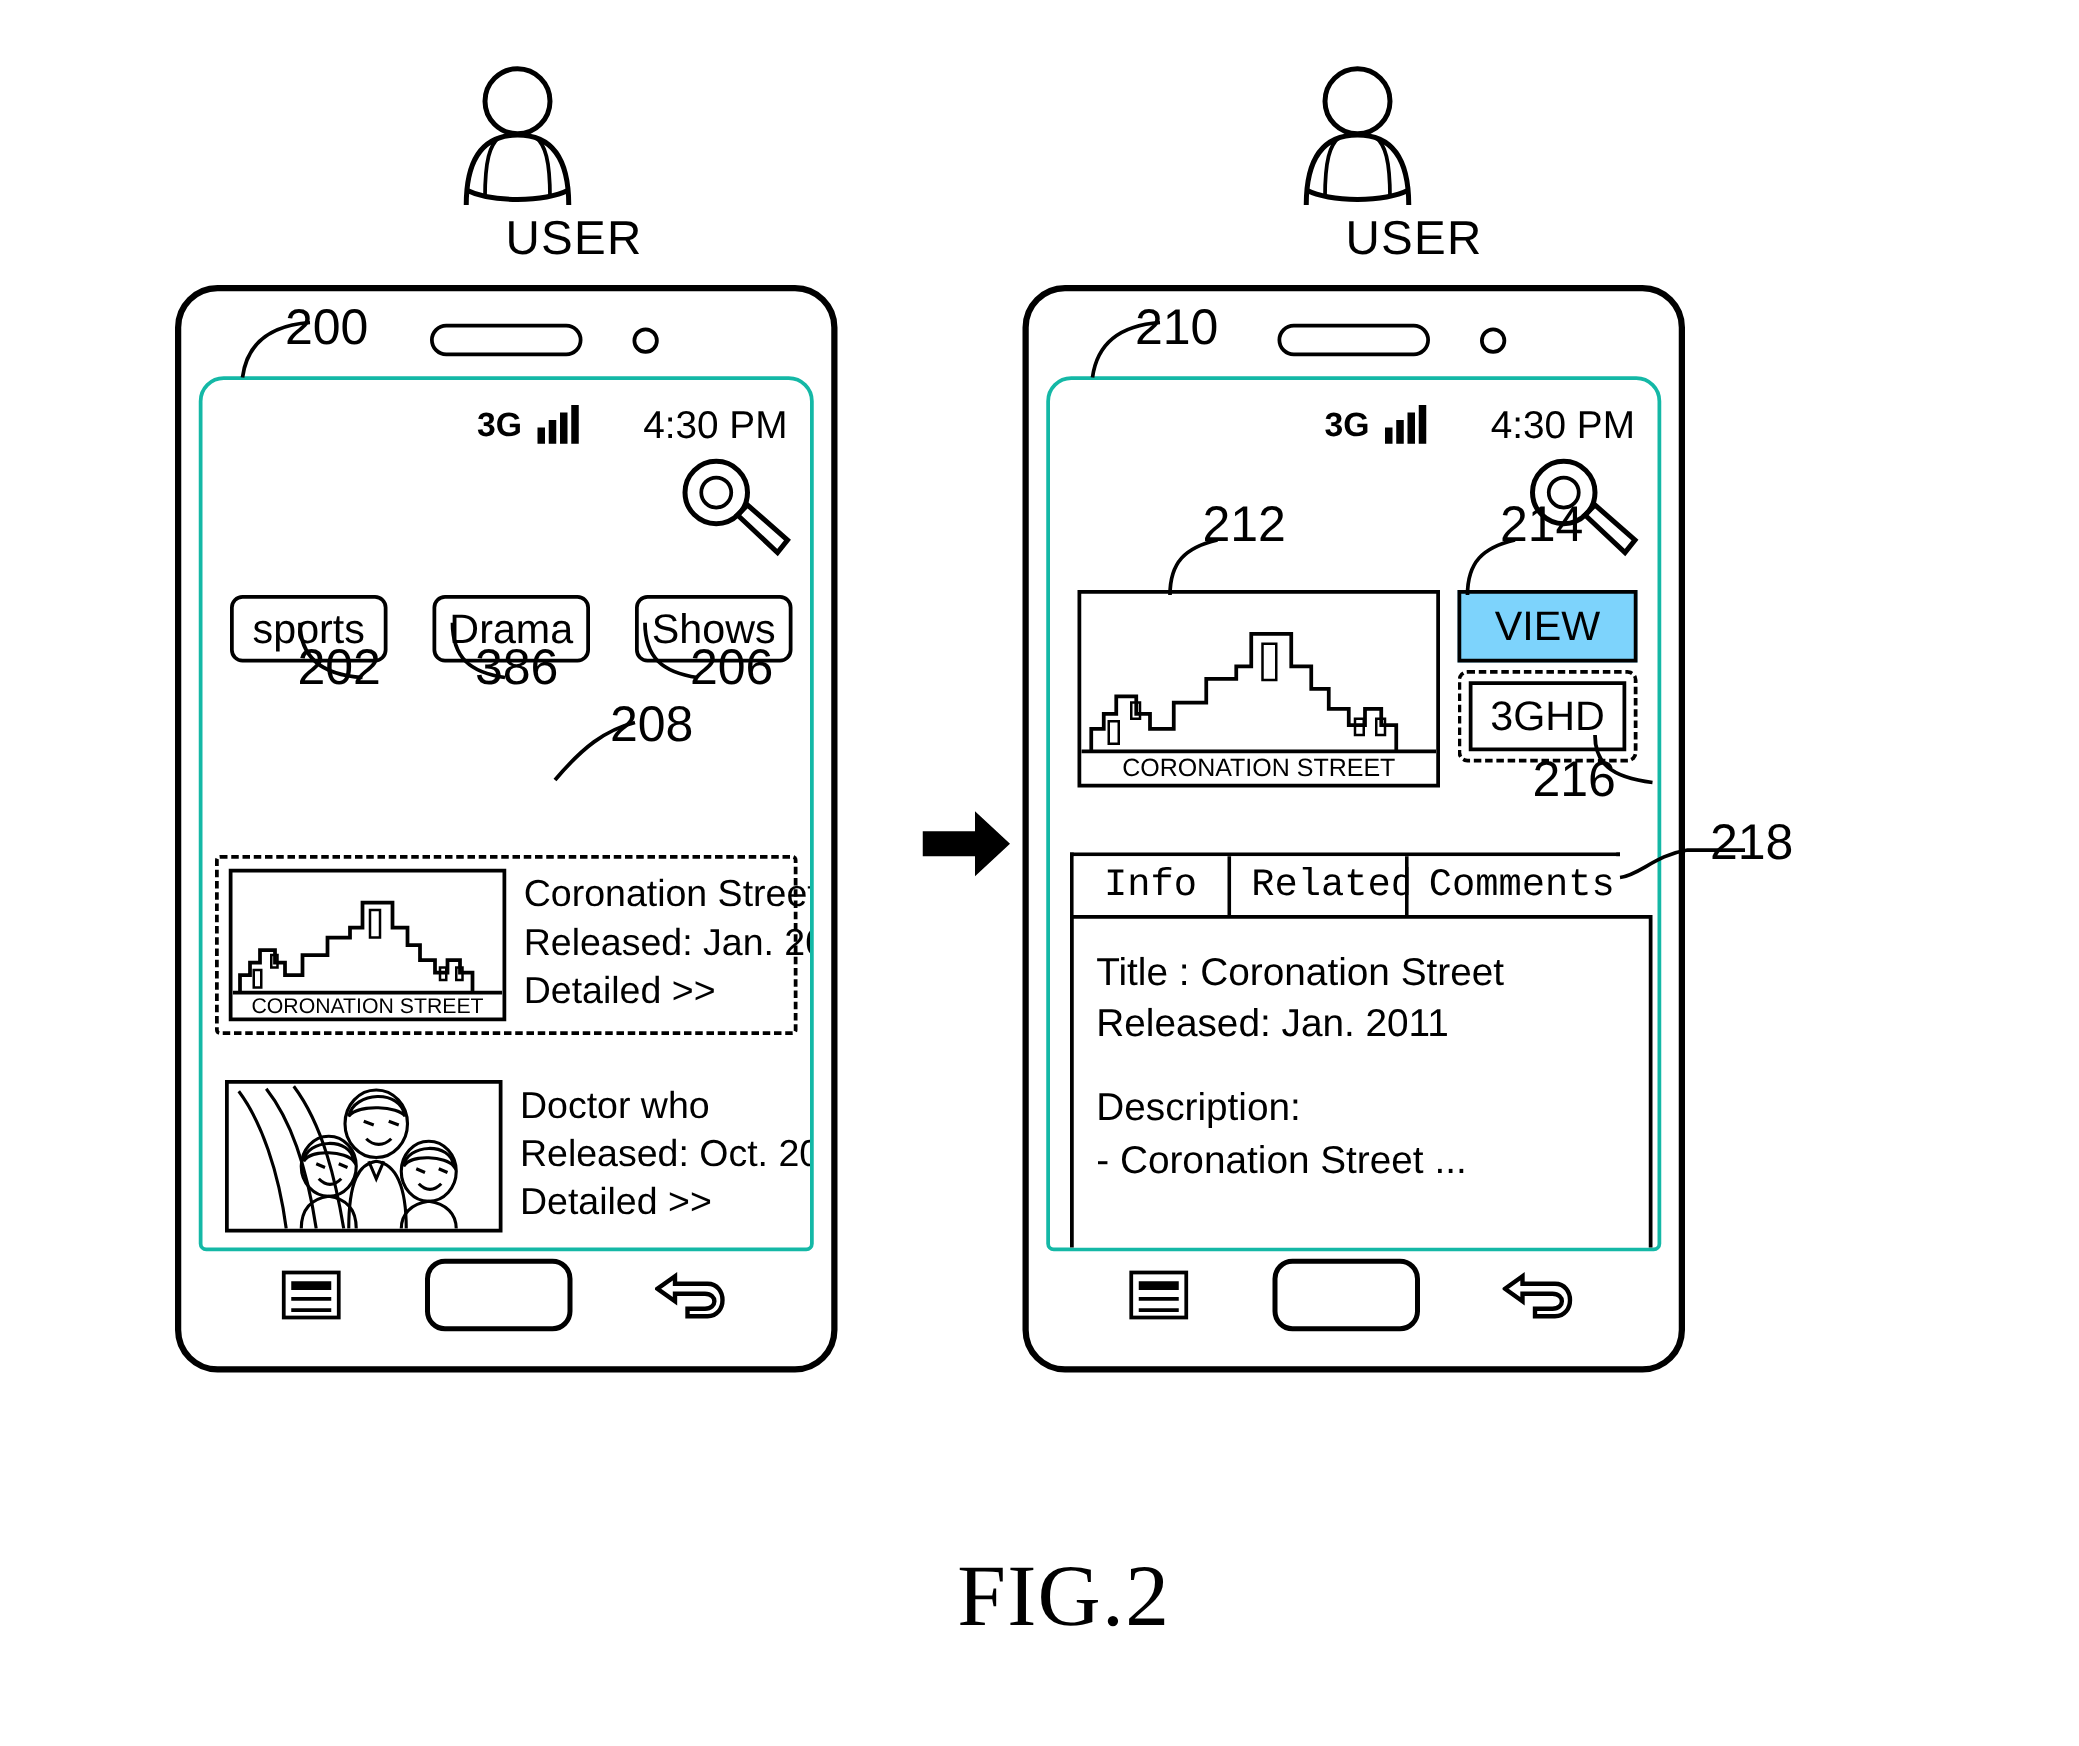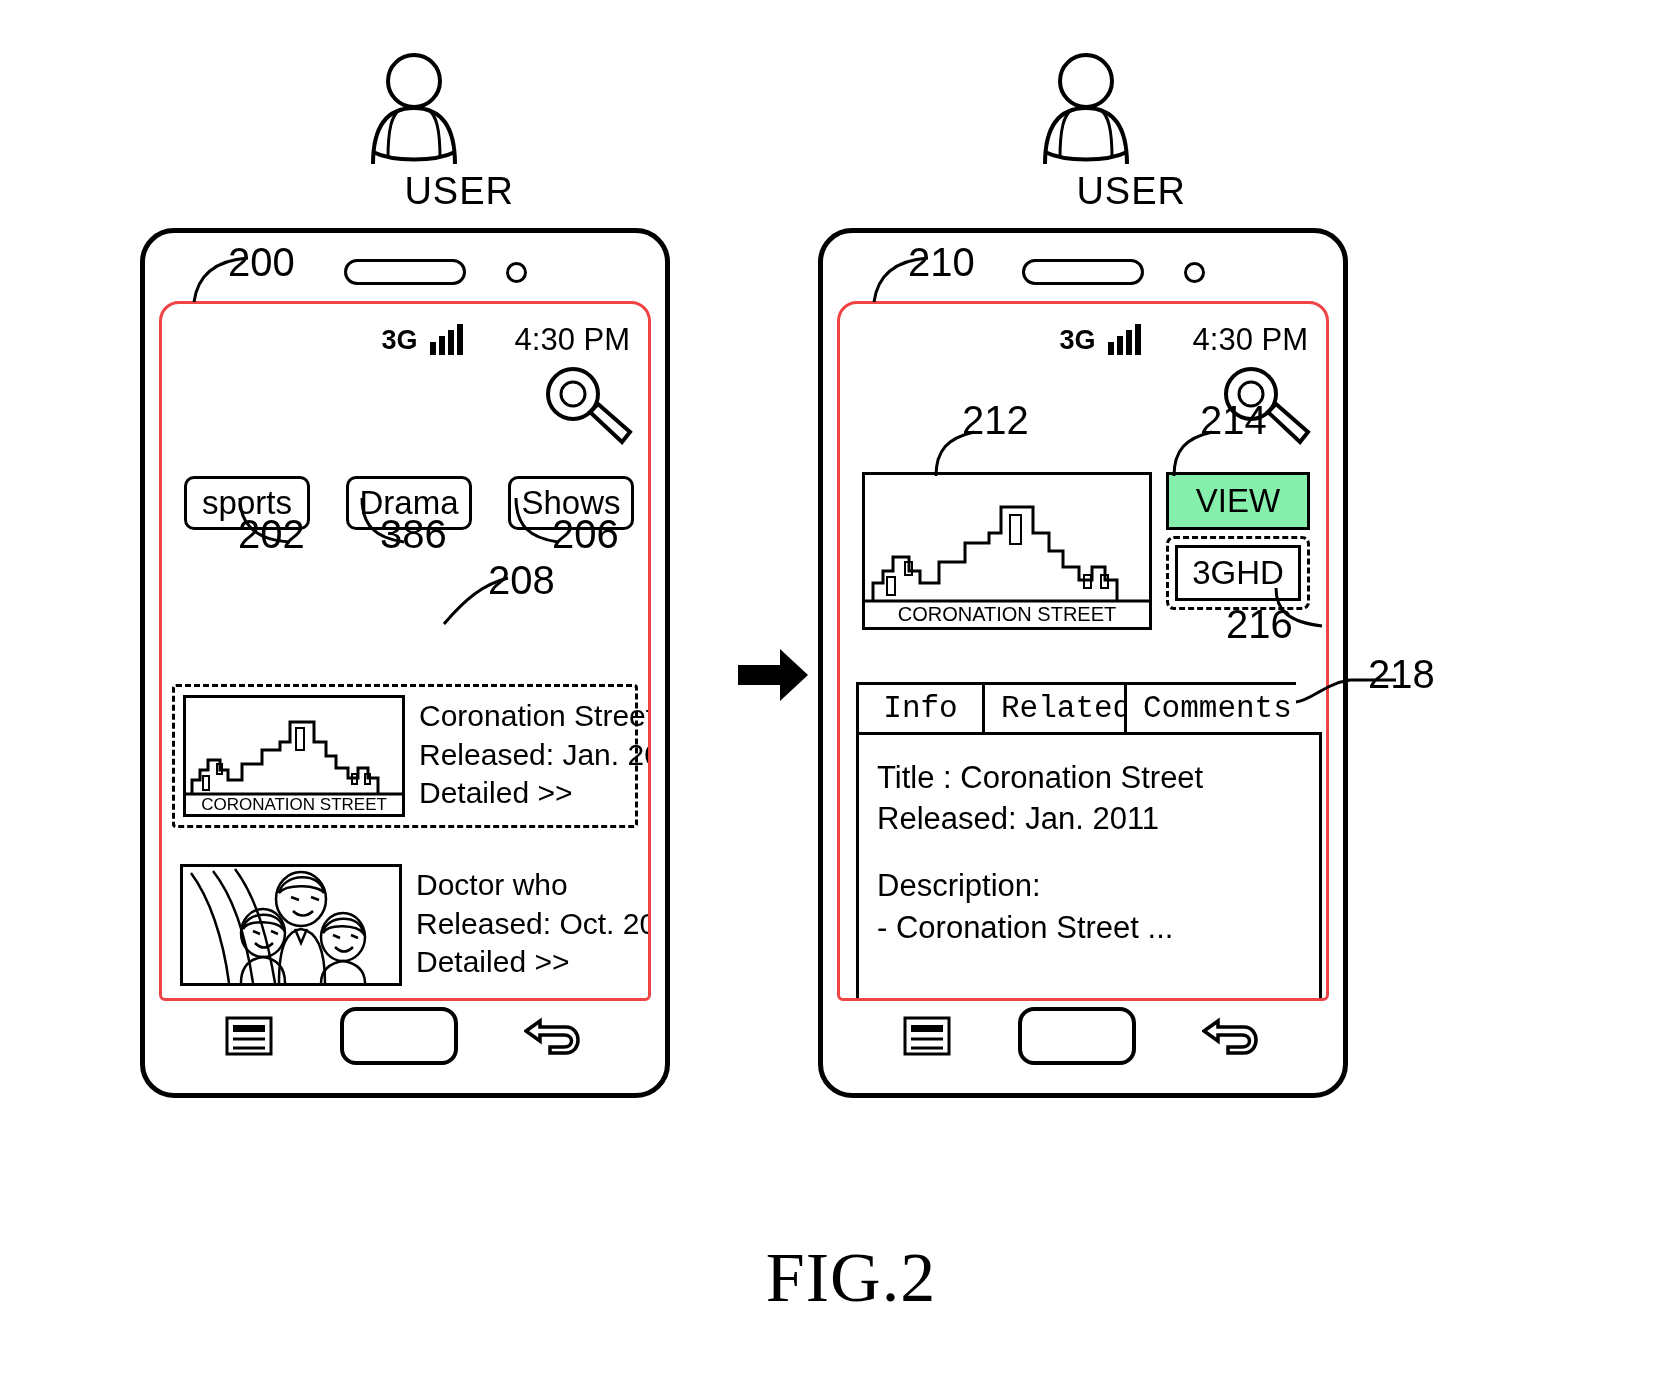--- a/index.html
+++ b/index.html
@@ -61,21 +61,21 @@
     border: 3px solid #000;
     border-radius: 50%;
     box-sizing: border-box;
   }
   .screen {
     position: absolute;
     left: 14px;
     right: 14px;
     top: 68px;
     height: 700px;
-    border: 3px solid #ef4444;
+    border: 3px solid #14b8a6;
     border-radius: 20px 20px 6px 6px;
     box-sizing: border-box;
     overflow: hidden;
   }
 
   
   .statusbar {
     position: absolute;
     left: 0; right: 0; top: 14px;
     height: 44px;
@@ -163,21 +163,21 @@
     background: #fff;
     overflow: hidden;
   }
   .side-actions { display: flex; flex-direction: column; gap: 6px; flex: 1 1 auto; }
   .view-btn {
     height: 58px;
     border: 3px solid #000;
     box-sizing: border-box;
     display: flex; align-items: center; justify-content: center;
     font-size: 33px;
-    background: #86efac;
+    background: #7dd3fc;
   }
   .quality-wrap {
     border: 3px dashed #000;
     border-radius: 8px;
     padding: 6px;
     box-sizing: border-box;
   }
   .quality-btn {
     height: 56px;
     border: 3px solid #000;

